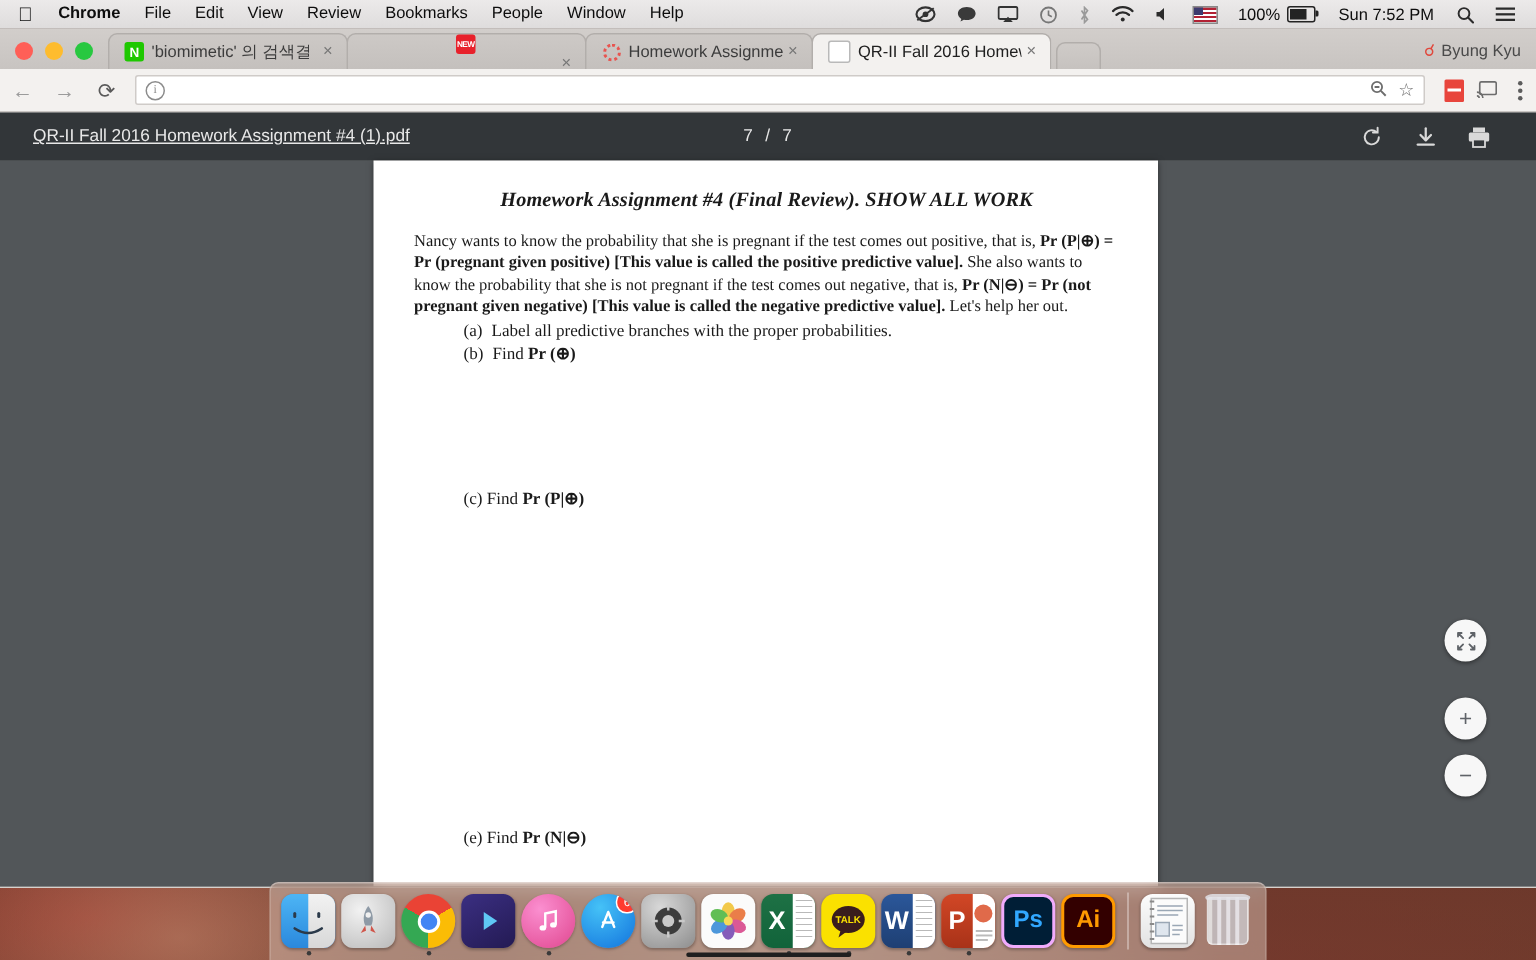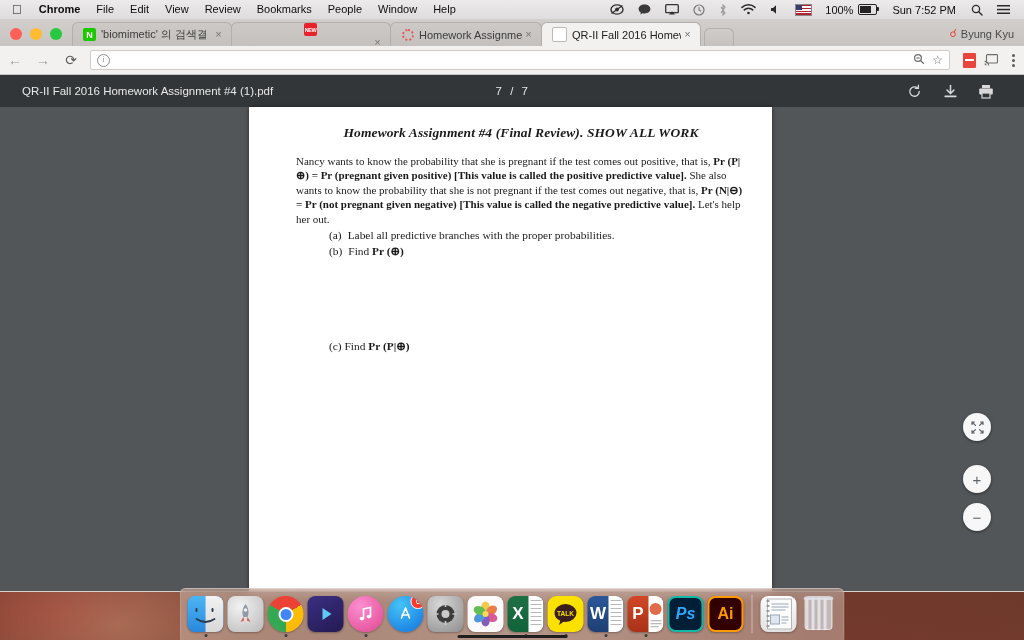--- a/index.html
+++ b/index.html
@@ -154,36 +154,36 @@
   }
   .kebab { display: flex; flex-direction: column; gap: 2px; align-items: center; }
   .kebab i { width: 3px; height: 3px; border-radius: 50%; background: #5c5c5c; }
 
   
   .pdf-viewer { position: relative; width: 1024px; height: 516px; background: #525659; overflow: hidden; }
   .pdf-toolbar {
     position: relative; height: 32px; width: 1024px; background: #323639;
     display: flex; align-items: center; color: #e8e8e8; font-size: 11.5px;
     box-sizing: border-box;
+    text-decoration: underline;
   }
   .pdf-name { padding-left: 22px; white-space: nowrap; }
   .pdf-pages { position: absolute; left: 50%; transform: translateX(-50%); font-size: 11.5px; letter-spacing: .5px; }
   .pdf-tools { margin-left: auto; display: flex; align-items: center; gap: 20px; padding-right: 30px; }
   .pdf-tool { width: 16px; height: 16px; color: #d9d9d9; display:flex; align-items:center; justify-content:center; }
 
   .pdf-stage { position: relative; width: 1024px; height: 484px; background: #525659; }
   .pdf-page {
     position: absolute; left: 249px; top: 0; width: 523px; height: 484px;
     background: #fff; box-shadow: 0 1px 4px rgba(0,0,0,.5);
   }
   .doc {
     padding: 18px 26px 0 27px;
     font-family: "Liberation Serif", serif;
     color: #1a1a1a;
-    margin-left: 20px;
   }
   .doc-title {
     text-align: center; font-weight: bold; font-style: italic;
     font-size: 13.5px; letter-spacing: .1px; margin-bottom: 13px;
   }
   .doc-para { font-size: 11px; line-height: 14.4px; text-align: left; }
   .doc-para b { font-weight: bold; }
   .doc-list { margin-top: 2px; padding-left: 33px; font-size: 11.4px; line-height: 15.5px; }
   .doc-li { display: flex; gap: 6px; }
   .doc-li .lbl { flex: 0 0 auto; }
@@ -259,21 +259,21 @@
   }
   .ic-qt { background: linear-gradient(150deg,#3b2f82,#231a53); }
   .ic-itunes { background: radial-gradient(circle at 35% 28%,#fb8fd0,#e0468f); border-radius:50%; }
   .ic-appstore { background: radial-gradient(circle at 35% 25%,#45c2f7,#1273dd); border-radius:50%; }
   .ic-prefs { background: radial-gradient(circle at 35% 25%,#d8d8d8,#8d8d8d); }
   .ic-photos { background: #fbfbfb; }
   .ic-excel { background: linear-gradient(180deg,#1e7145,#11633a); }
   .ic-kakao { background: #fae100; border-radius: 9px; }
   .ic-word { background: linear-gradient(180deg,#2b579a,#1e3f73); }
   .ic-ppt { background: linear-gradient(180deg,#d24726,#a83218); }
-  .ic-ps { background: #001e36; border: 2px solid #14b8a6; box-sizing: border-box; color:#31a8ff;font-style:italic; }
+  .ic-ps { background: #001e36; border: 2px solid #f0abfc; box-sizing: border-box; color:#31a8ff; }
   .ic-ai { background: #330000; border: 2px solid #ff9a00; box-sizing: border-box; color:#ff9a00; }
   .ic-stickies { background: linear-gradient(180deg,#fcfcfc,#e2e2e2); }
   .ic-trash { background: transparent; box-shadow:none; }
   .trash-can {
     width: 26px; height: 30px; border-radius: 2px 2px 4px 4px;
     background: linear-gradient(90deg, rgba(230,230,230,.9) 0 3px, rgba(200,200,205,.75) 3px 6px,
                 rgba(235,235,240,.9) 6px 9px, rgba(200,200,205,.75) 9px 12px,
                 rgba(235,235,240,.9) 12px 15px, rgba(200,200,205,.75) 15px 18px,
                 rgba(235,235,240,.9) 18px 21px, rgba(205,205,210,.75) 21px 26px);
     border: 1px solid rgba(255,255,255,.5);
@@ -525,20 +525,24 @@
             <div class="q-item">
               <span>(c)</span>
               <span>Find </span><b>Pr (P|⊕)</b>
             </div>
 
             <div class="spacer-b"></div>
 
 
             <div class="spacer-c"></div>
 
+            <div class="q-item">
+              <span>(e)</span>
+              <span>Find </span><b>Pr (N|⊖)</b>
+            </div>
           </div>
         </div>
 
         <div class="zoom-controls">
           <div class="zbtn fit">
             <span class="fit-ic">
               <svg width="13" height="13" viewBox="0 0 13 13">
                   <g stroke="#5f6368" stroke-width="1.2" stroke-linecap="round">
                     <path d="M1 1 L4.4 4.4 M1 1 L1 3.4 M1 1 L3.4 1"></path>
                     <path d="M12 1 L8.6 4.4 M12 1 L12 3.4 M12 1 L9.6 1"></path>

